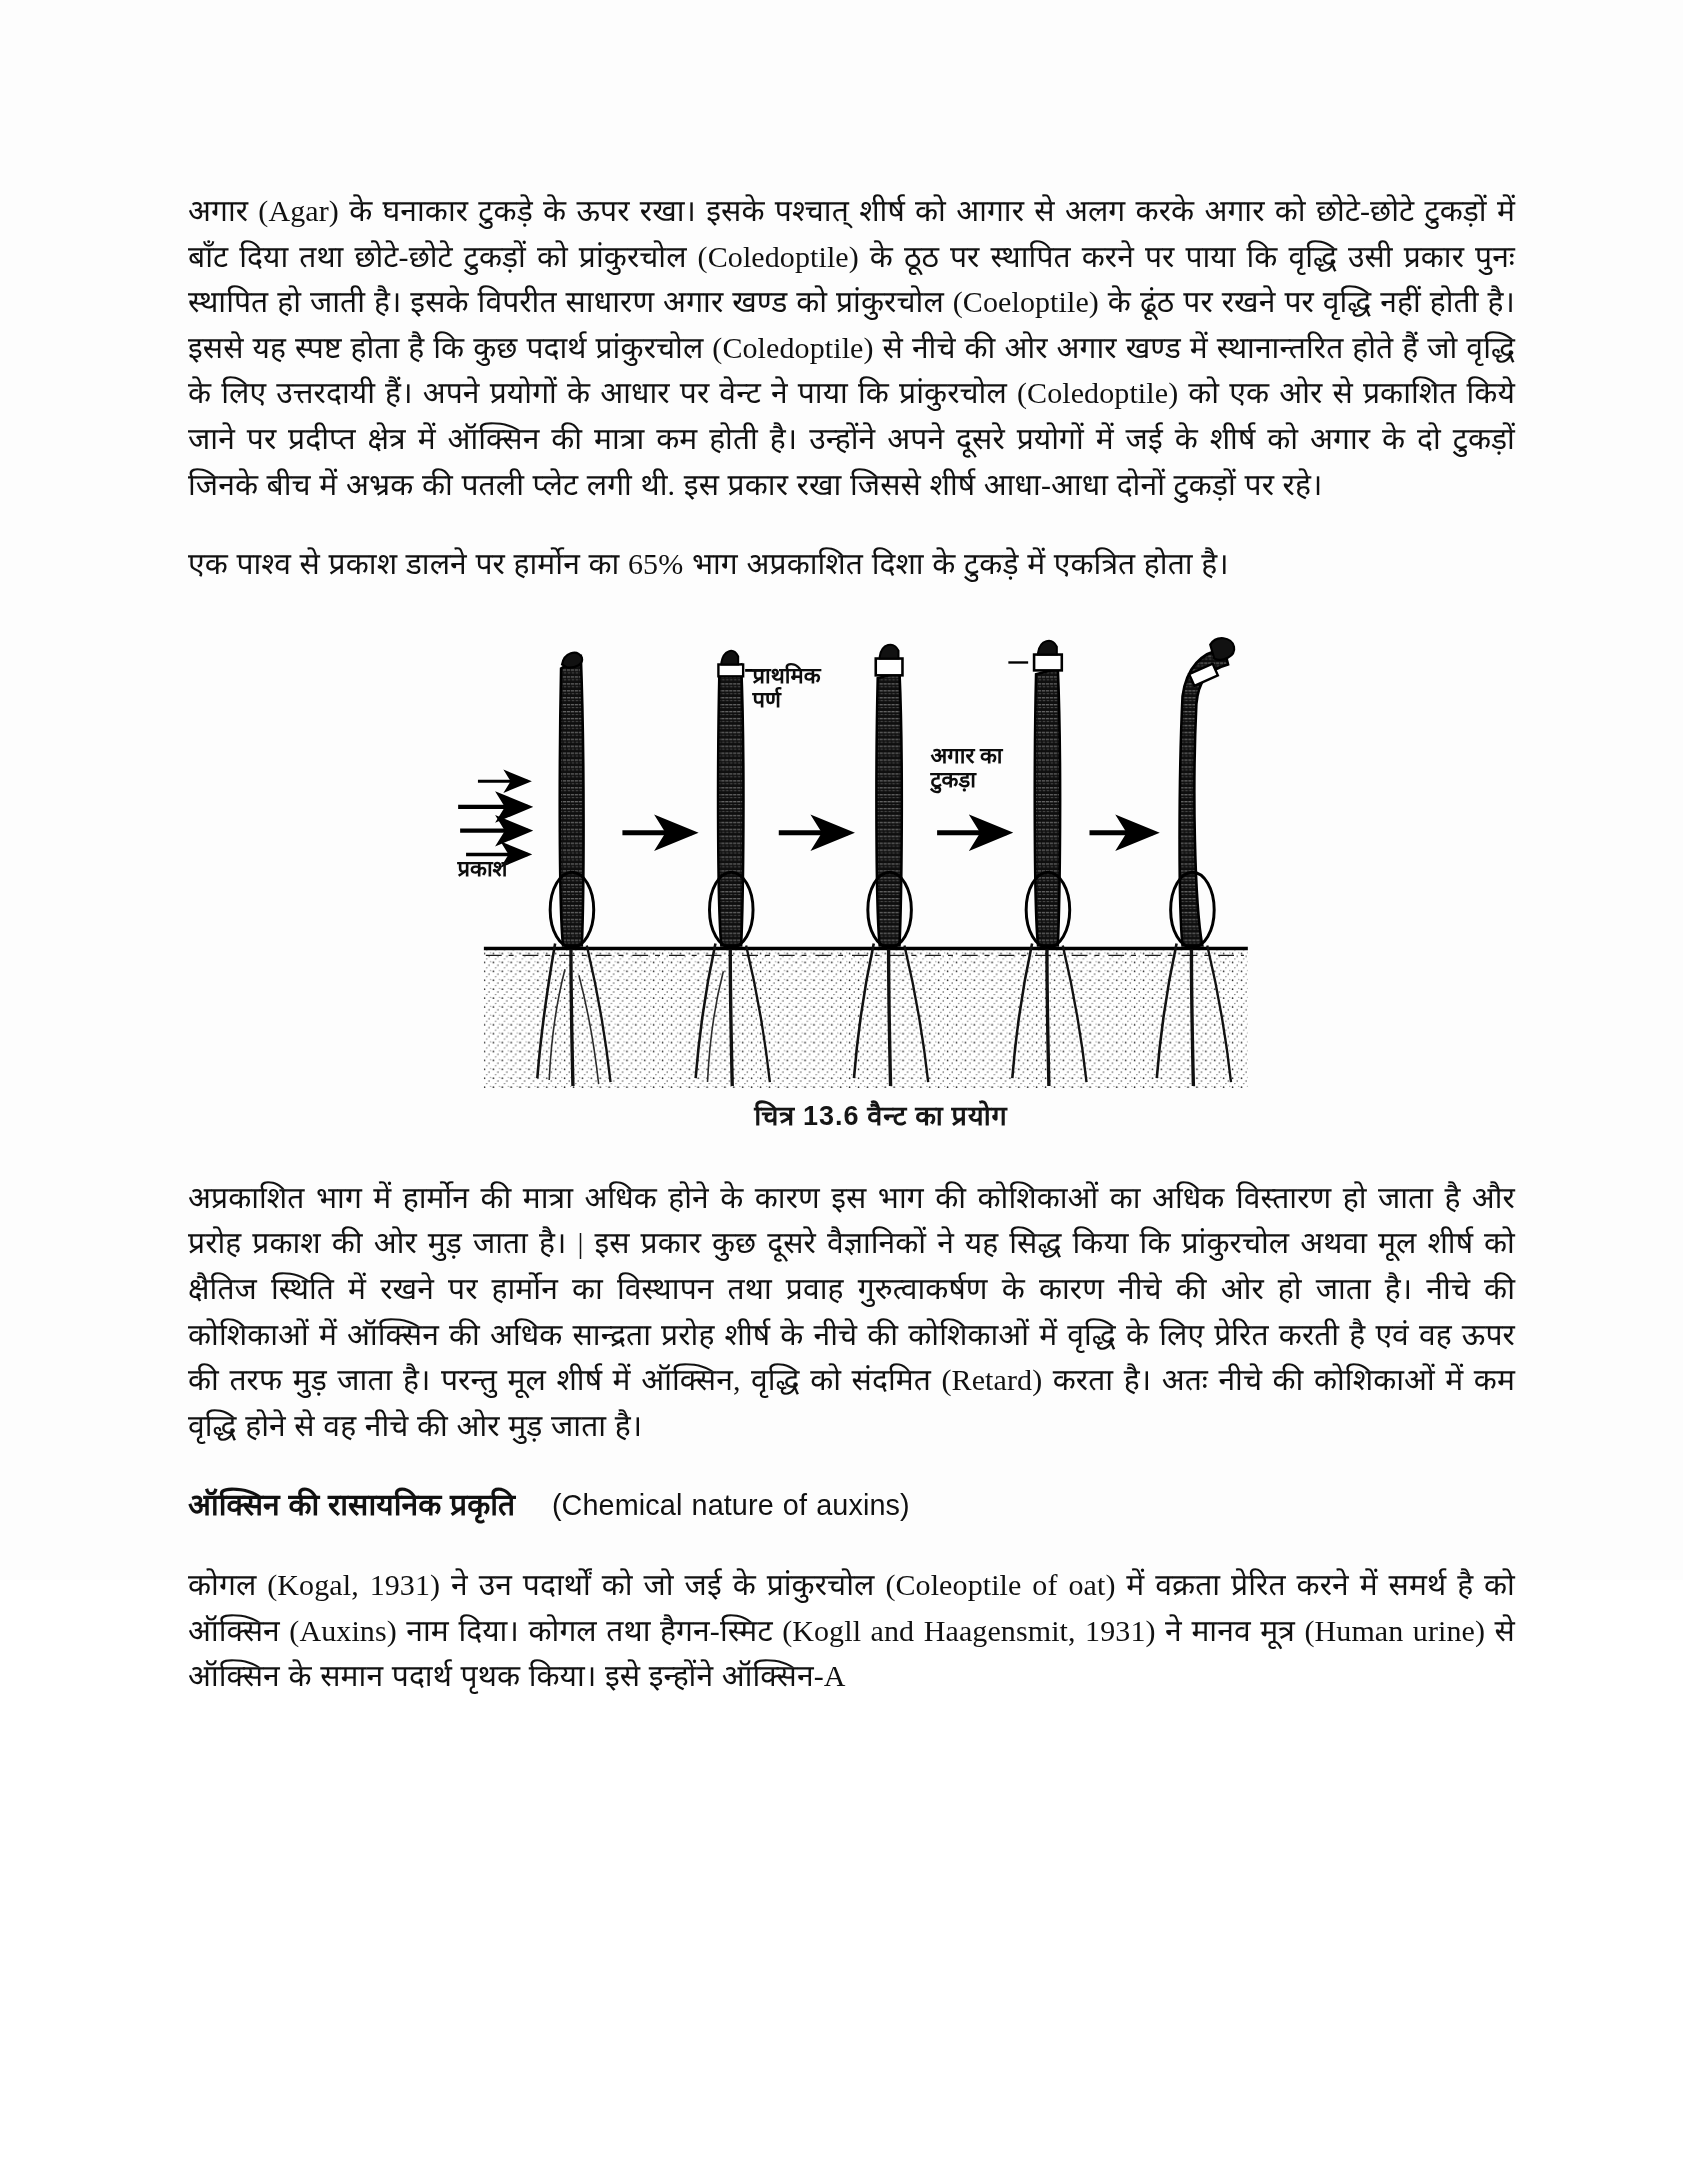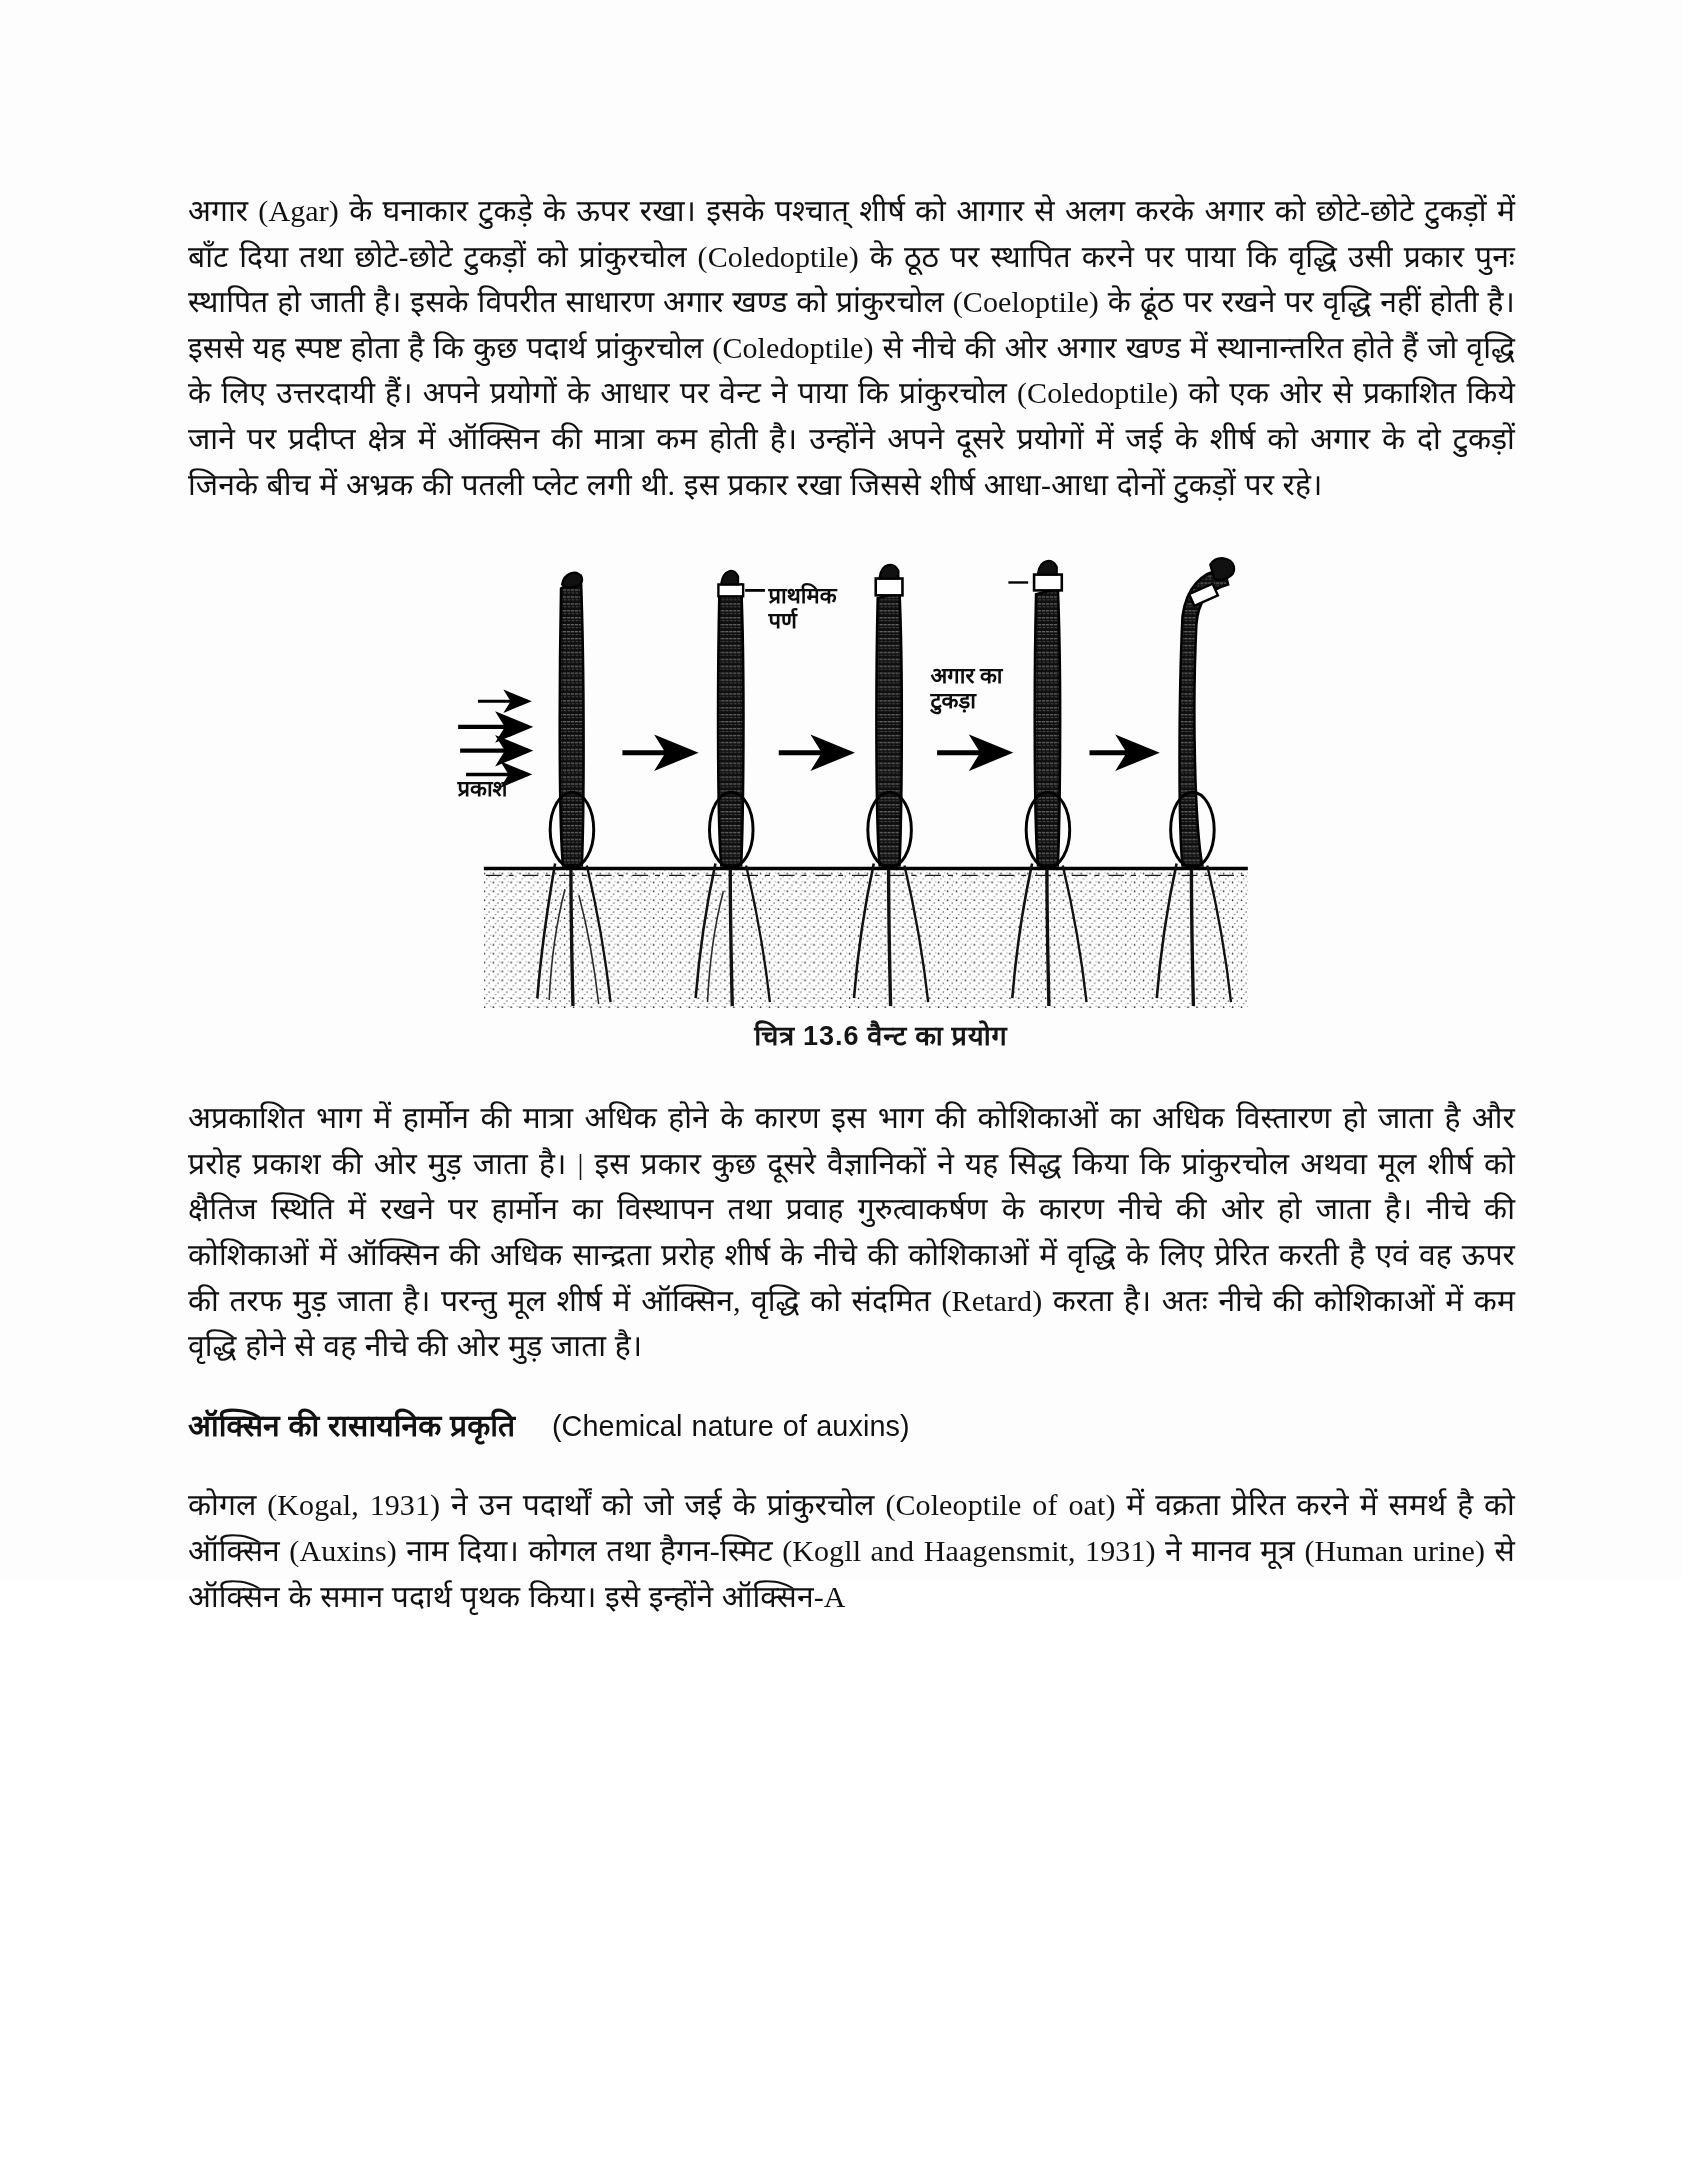--- a/index.html
+++ b/index.html
@@ -76,30 +76,31 @@
   .fig-label {
     position: absolute;
     font-size: 22px;
     font-weight: bold;
     line-height: 1.12;
     color: #0d0d0d;
     font-family: "Liberation Serif", serif;
     white-space: pre-line;
   }
   #label-light { left: 2px; top: 244px; }
-  #label-primary-leaf { left: 297px; top: 51px; margin-left: 16px; }
+  #label-primary-leaf { left: 297px; top: 51px; }
   #label-agar-piece { left: 475px; top: 131px; }
 </style>
 </head>
 <body>
 
 <div class="page">
 
   <p class="para">अगार (Agar) के घनाकार टुकड़े के ऊपर रखा। इसके पश्चात् शीर्ष को आगार से अलग करके अगार को छोटे-छोटे टुकड़ों में बाँट दिया तथा छोटे-छोटे टुकड़ों को प्रांकुरचोल (Coledoptile) के ठूठ पर स्थापित करने पर पाया कि वृद्धि उसी प्रकार पुनः स्थापित हो जाती है। इसके विपरीत साधारण अगार खण्ड को प्रांकुरचोल (Coeloptile) के ढूंठ पर रखने पर वृद्धि नहीं होती है। इससे यह स्पष्ट होता है कि कुछ पदार्थ प्रांकुरचोल (Coledoptile) से नीचे की ओर अगार खण्ड में स्थानान्तरित होते हैं जो वृद्धि के लिए उत्तरदायी हैं। अपने प्रयोगों के आधार पर वेन्ट ने पाया कि प्रांकुरचोल (Coledoptile) को एक ओर से प्रकाशित किये जाने पर प्रदीप्त क्षेत्र में ऑक्सिन की मात्रा कम होती है। उन्होंने अपने दूसरे प्रयोगों में जई के शीर्ष को अगार के दो टुकड़ों जिनके बीच में अभ्रक की पतली प्लेट लगी थी. इस प्रकार रखा जिससे शीर्ष आधा-आधा दोनों टुकड़ों पर रहे।</p>
 
+  <p class="para">एक पाश्व से प्रकाश डालने पर हार्मोन का 65% भाग अप्रकाशित दिशा के टुकड़े में एकत्रित होता है।</p>
 
   <div class="figure-wrap">
     <div class="figure-box">
 
       <span class="fig-label" id="label-light">प्रकाश</span>
       <span class="fig-label" id="label-primary-leaf">प्राथमिक
 पर्ण</span>
       <span class="fig-label" id="label-agar-piece">अगार का
 टुकड़ा</span>
 

